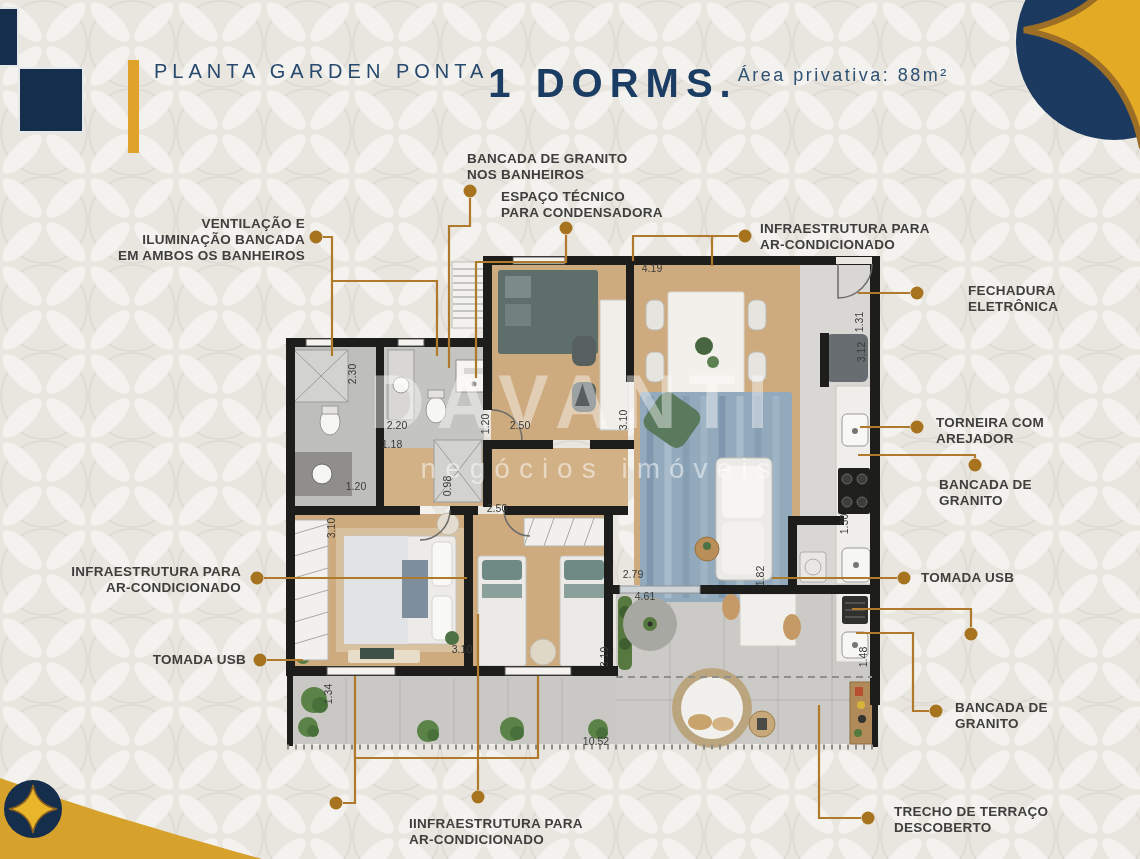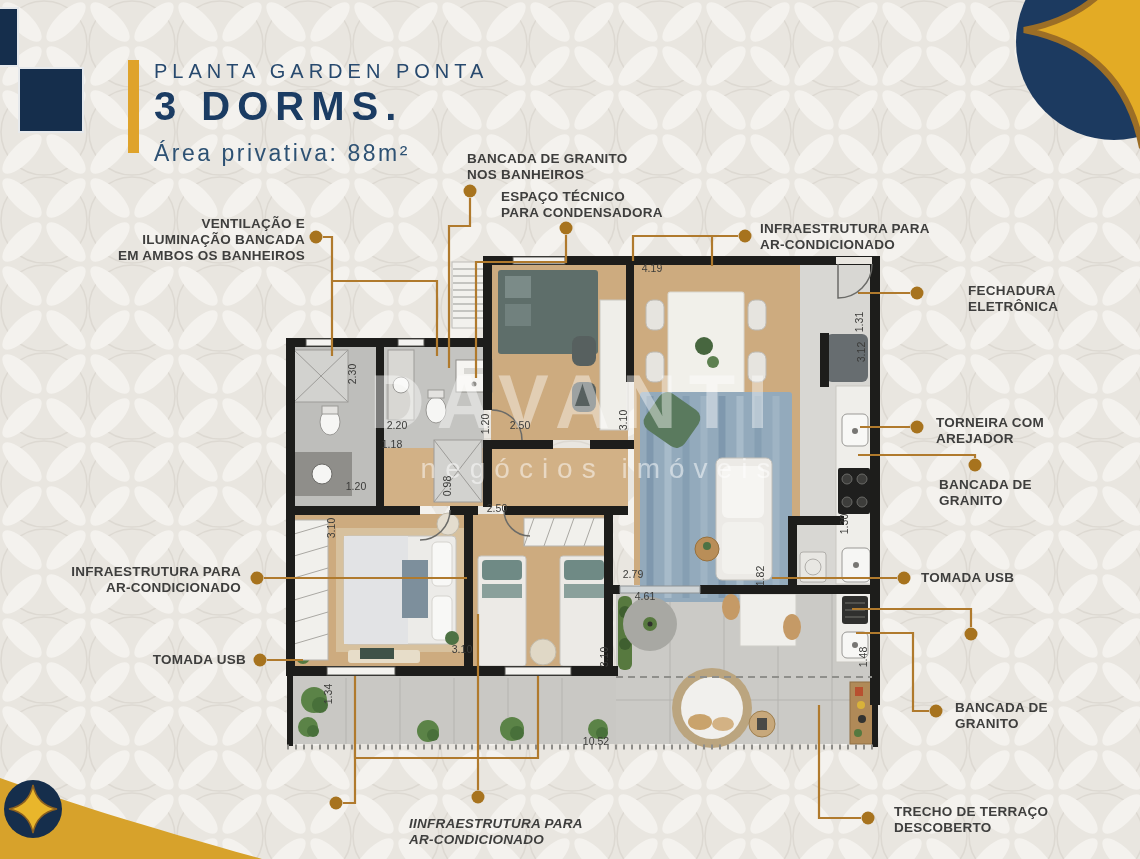--- a/index.html
+++ b/index.html
@@ -1,24 +1,24 @@
 <!DOCTYPE html>
 <html style="--navy: #152e4c; --gold: #dfa32b; --cline: #b07a2d; --cdot: #a7731e; --ctext: #3e3e3d;"><head>
 <meta charset="utf-8">
 <style>
   html,body{margin:0;padding:0;background:#cfccc6}
   .stage{position:relative;width:1140px;height:859px;overflow:hidden;background:#e9e6e1;
          font-family:"Liberation Sans",sans-serif}
   svg.layer{position:absolute;left:0;top:0;width:1140px;height:859px;display:block}
   .header{position:absolute;left:128px;top:60px;display:flex;gap:15px}
   .goldbar{width:11px;height:93px;background:var(--gold,#dfa32b)}
-  .htext{display:flex;flex-direction:column}
+  .htext{display:flex;flex-direction:row}
   .kicker{font-size:20px;letter-spacing:5px;color:#27496e;font-weight:500;white-space:nowrap}
   .title{font-size:40px;font-weight:800;letter-spacing:7px;color:#1b3c63;margin-top:1px;white-space:nowrap}
-  .subtitle{font-size:23px;letter-spacing:2.5px;color:#2d5173;margin-top:11px;font-weight:400;white-space:nowrap}
+  .subtitle{font-size:18px;letter-spacing:2.5px;color:#2d5173;margin-top:5px;font-weight:400;white-space:nowrap}
   #labels{position:absolute;left:0;top:0;width:1140px;height:859px;pointer-events:none}
   .callout{position:absolute;font-size:13.5px;font-weight:600;line-height:16px;
            color:var(--ctext,#3e3e3d);letter-spacing:.25px;white-space:pre-line}
   .callout.right{text-align:right}
 </style>
 </head>
 <body>
 
 <div class="stage">
 
@@ -369,21 +369,21 @@
         <circle cx="336" cy="803" r="6.5" fill="#a7731e"></circle>
         <polyline points="478,790 478,614" fill="none" stroke="#b07a2d" stroke-width="2.2"></polyline>
         <circle cx="478" cy="797" r="6.5" fill="#a7731e"></circle>
       </g>
   </svg>
 
   <div class="header">
     <div class="goldbar"></div>
     <div class="htext">
       <div class="kicker">PLANTA GARDEN PONTA</div>
-      <div class="title">3 DORMS.</div>
+      <div class="title">1 DORMS.</div>
       <div class="subtitle">Área privativa: 88m²</div>
     </div>
   </div>
 
   <div id="labels">
       <div class="callout" style="left: 467px; top: 151px;">BANCADA DE GRANITO
 NOS BANHEIROS</div>
       <div class="callout" style="left: 501px; top: 189px;">ESPAÇO TÉCNICO
 PARA CONDENSADORA</div>
       <div class="callout right" style="right: 835px; top: 216px;">VENTILAÇÃO E
@@ -398,16 +398,16 @@
       <div class="callout" style="left: 939px; top: 477px;">BANCADA DE
 GRANITO</div>
       <div class="callout" style="left: 921px; top: 570px;">TOMADA USB</div>
       <div class="callout" style="left: 955px; top: 700px;">BANCADA DE
 GRANITO</div>
       <div class="callout" style="left: 886px; top: 804px; margin-left: 8px;">TRECHO DE TERRAÇO
 DESCOBERTO</div>
       <div class="callout right" style="right: 899px; top: 564px;">INFRAESTRUTURA PARA
 AR-CONDICIONADO</div>
       <div class="callout right" style="right: 894px; top: 652px;">TOMADA USB</div>
-      <div class="callout" style="left: 409px; top: 816px; font-style: italic;">IINFRAESTRUTURA PARA
+      <div class="callout" style="left: 409px; top: 816px;">IINFRAESTRUTURA PARA
 AR-CONDICIONADO</div>
     </div>
 </div>
 
 </body></html>

